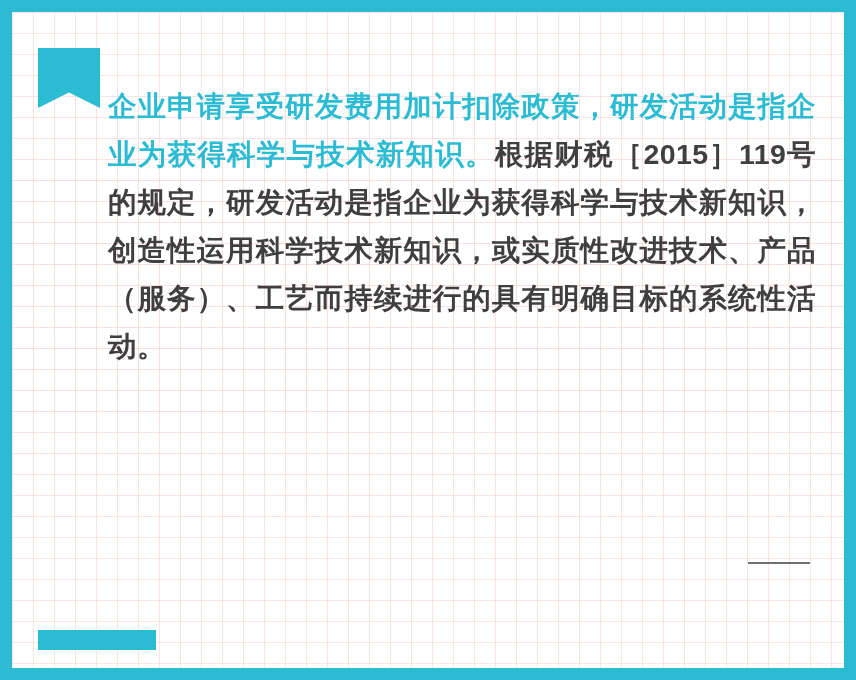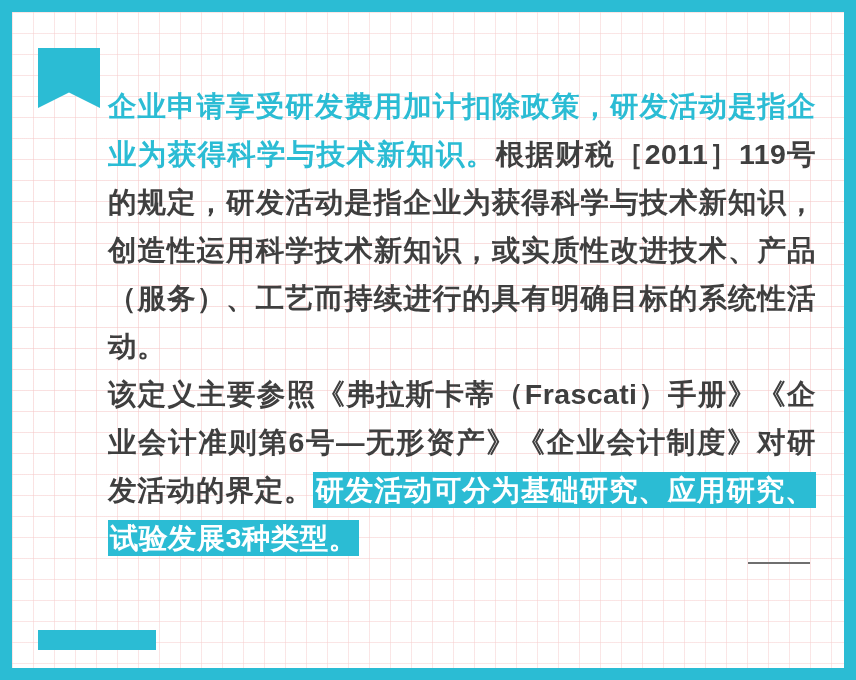--- a/index.html
+++ b/index.html
@@ -123,22 +123,19 @@
 <div class="poster">
   <div class="card">
 
     <div class="ribbon"></div>
     <div class="bottom-bar"></div>
     <div class="thin-rule"></div>
 
     <div class="content">
 
       <p class="para">
-        <span class="hl-cyan">企业申请享受研发费用加计扣除政策，研发活动是指企业为获得科学与技术新知识。</span><span class="plain">根据财税［2011］119号的规定，研发活动是指企业为获得科学与技术新知识，创造性运用科学技术新知识，或实质性改进技术、产品（服务）、工艺而持续进行的具有明确目标的系统性活动。</span>
+        <span class="hl-cyan">企业申请享受研发费用加计扣除政策，研发活动是指企业为获得科学与技术新知识。</span><span class="plain">根据财税［2015］119号的规定，研发活动是指企业为获得科学与技术新知识，创造性运用科学技术新知识，或实质性改进技术、产品（服务）、工艺而持续进行的具有明确目标的系统性活动。</span>
       </p>
 
-      <p class="para">
-        <span class="plain">该定义主要参照《弗拉斯卡蒂（Frascati）手册》《企业会计准则第6号—无形资产》《企业会计制度》对研发活动的界定。</span><span class="hl-box">研发活动可分为基础研究、应用研究、试验发展3种类型。</span>
-      </p>
 
     </div>
   </div>
 </div>
 
 </body></html>

